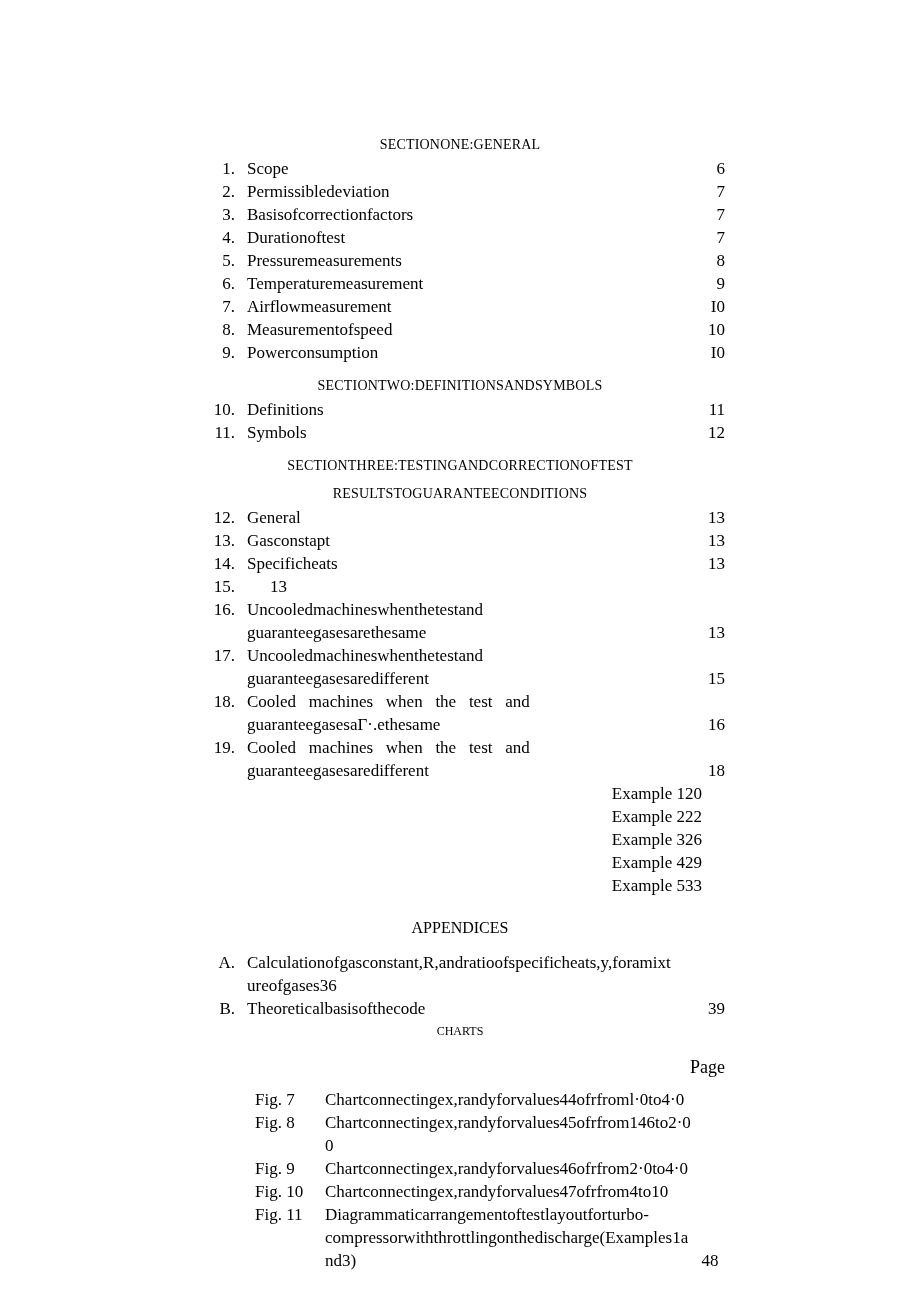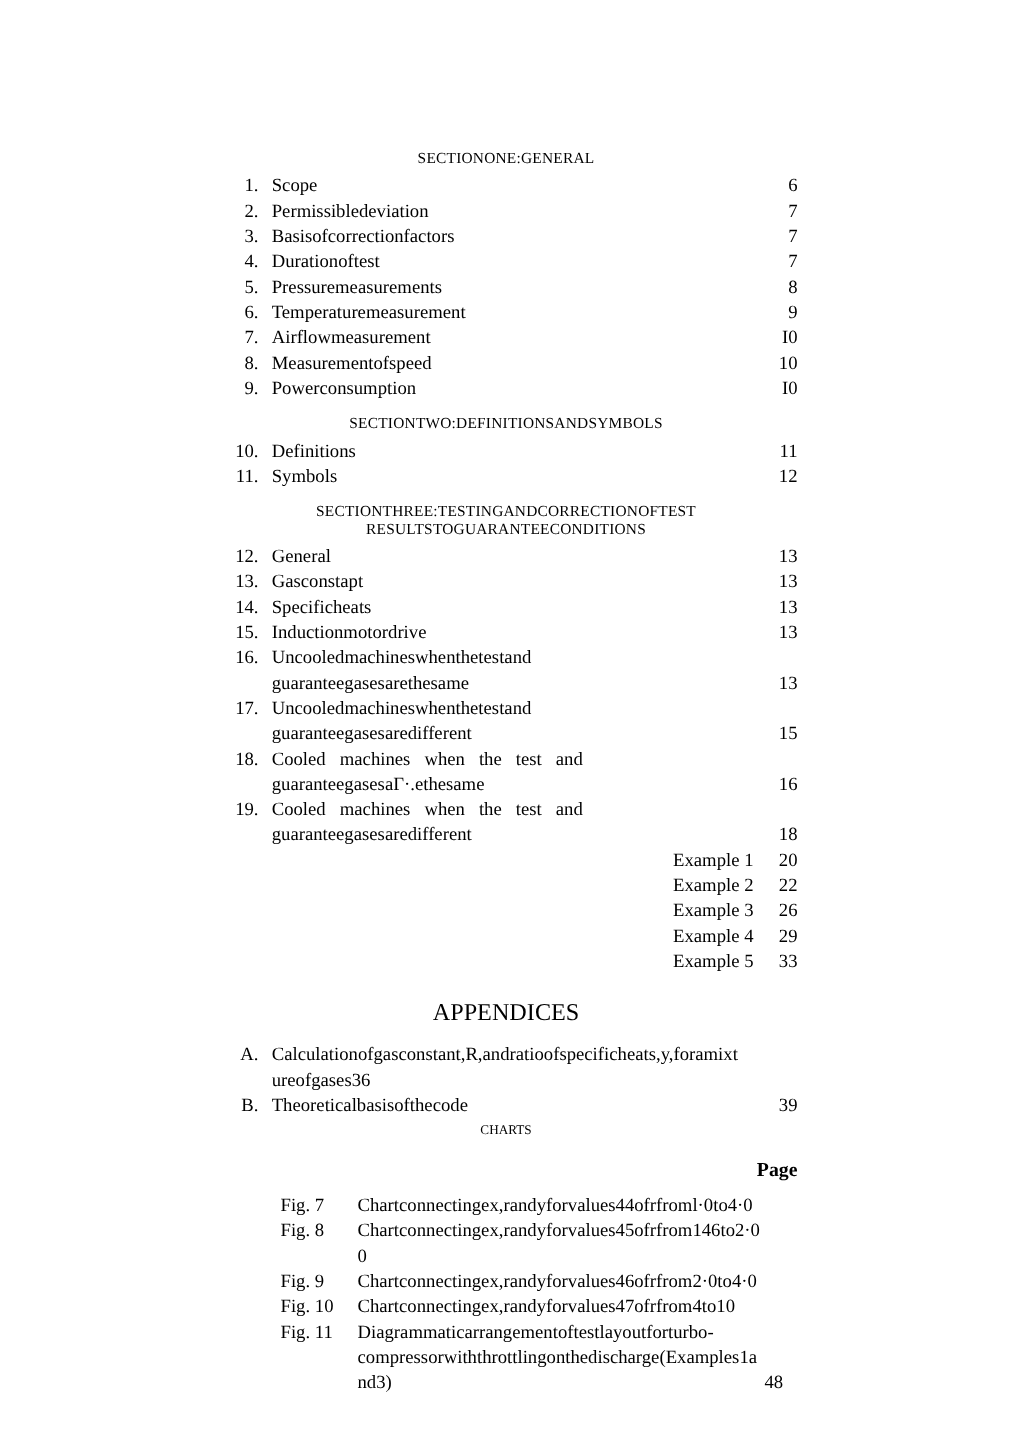--- a/index.html
+++ b/index.html
@@ -44,58 +44,57 @@
   .toc-pg {
     width: 40px;
     text-align: right;
     flex-shrink: 0;
   }
   .ex-row {
     display: flex;
     line-height: 23px;
   }
   .ex-title { flex: 1; text-align: right; }
-  .ex-pg { width: 40px; text-align: right; }
+  .ex-pg { width: 40px; }
   .gap-sm { height: 8px; }
   .appendices-heading {
-    font-size: 22px;
+    font-size: 16px;
     text-align: center;
     margin: 22px 0 14px 0;
   }
   .charts-heading {
     font-size: 12px;
     text-align: center;
     margin: 4px 0 8px 0;
   }
   .page-label-right {
     text-align: right;
     font-size: 18px;
     margin: 18px 0 10px 0;
-    font-weight: bold;
   }
   .figs {
     margin-left: 60px;
     width: 470px;
   }
   .fig-row {
     display: flex;
     align-items: flex-start;
     line-height: 23px;
   }
   .fig-num {
     width: 70px;
     flex-shrink: 0;
   }
   .fig-title {
     flex: 1;
     word-break: break-all;
   }
   .fig-pg {
     width: 30px;
-    text-align: left;
+    text-align: center;
     flex-shrink: 0;
   }
   .fig12 {
     margin-left: 60px;
     width: 470px;
     line-height: 23px;
     word-break: break-all;
   }
   .toc-title .line2 {
     display: block;
@@ -166,42 +165,41 @@
         <div class="toc-pg">11</div>
       </div>
     <div class="toc-row">
         <div class="toc-num">11.</div>
         <div class="toc-title">Symbols</div>
         <div class="toc-pg">12</div>
       </div>
   </div>
 
   <div class="gap-sm"></div>
-  <div class="section-heading" style="margin-bottom:0;">SECTIONTHREE:TESTINGANDCORRECTIONOFTEST</div>
+  <div class="section-heading" style="margin-bottom:12px;">SECTIONTHREE:TESTINGANDCORRECTIONOFTEST</div>
   <div class="section-heading" style="margin-top:0;">RESULTSTOGUARANTEECONDITIONS</div>
 
   <div>
     <div class="toc-row">
         <div class="toc-num">12.</div>
         <div class="toc-title">General</div>
         <div class="toc-pg">13</div>
       </div>
     <div class="toc-row">
         <div class="toc-num">13.</div>
         <div class="toc-title">Gasconstapt</div>
         <div class="toc-pg">13</div>
       </div>
     <div class="toc-row">
         <div class="toc-num">14.</div>
         <div class="toc-title">Specificheats</div>
         <div class="toc-pg">13</div>
       </div>
     <div class="toc-row">
         <div class="toc-num">15.</div>
-        <div class="toc-title">Inductionmotordrive</div>
         <div class="toc-pg">13</div>
       </div>
 
     <div class="toc-row">
       <div class="toc-num">16.</div>
       <div class="toc-title"><span>Uncooledmachineswhenthetestand</span><span class="line2">guaranteegasesarethesame</span></div>
       <div class="toc-pg" style="align-self:flex-end;">13</div>
     </div>
     <div class="toc-row">
       <div class="toc-num">17.</div>

